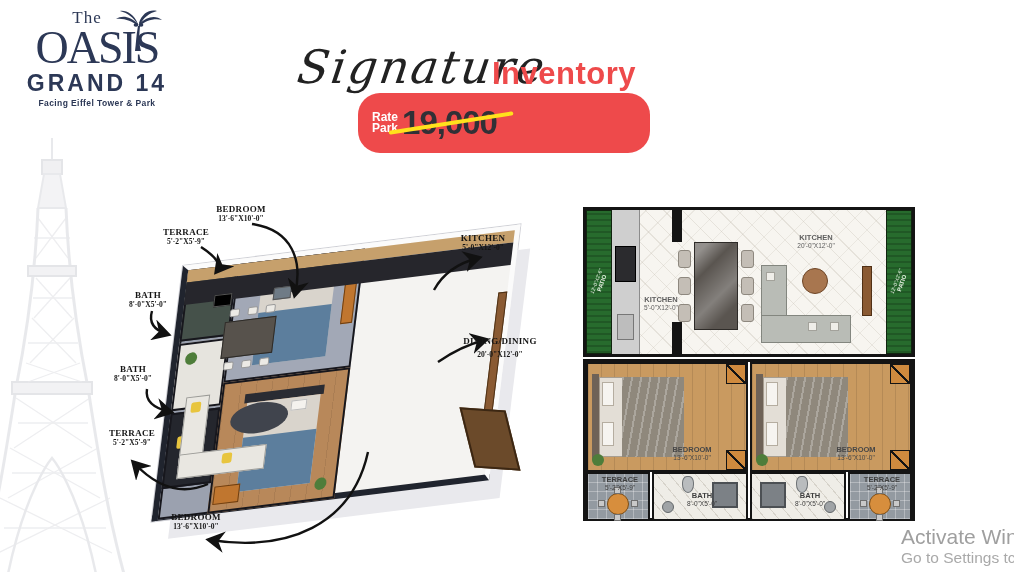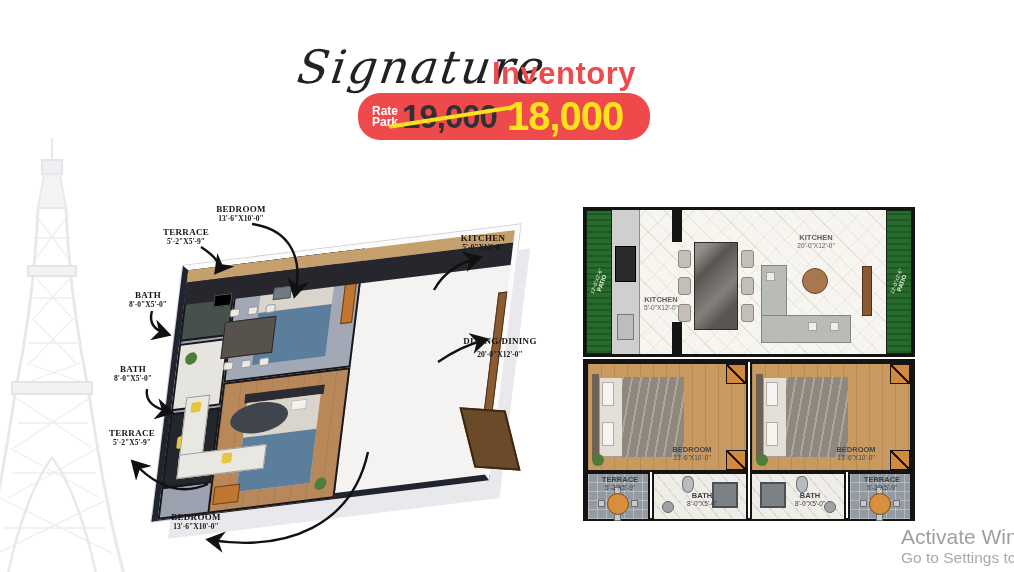--- a/index.html
+++ b/index.html
@@ -13,21 +13,21 @@
   .logo .oasis { font-family:"Liberation Serif", serif; font-size:46px; line-height:40px; letter-spacing:-2px; font-weight:400; }
   .logo .palm { position:absolute; right:8px; top:2px; }
   .logo .grand { font-size:23px; font-weight:700; letter-spacing:3px; margin-top:2px; }
   .logo .tagline { font-size:8.5px; font-weight:700; letter-spacing:.4px; margin-top:1px; }
 
   
   .script { position:absolute; left:298px; top:40px; font-family:"DejaVu Serif", serif; font-style:italic; font-size:46px; color:#222; letter-spacing:2px; transform:skewX(-8deg); }
   .accent { position:absolute; left:492px; top:56px; font-size:31px; font-weight:800; color:#ee4a4b; letter-spacing:.5px; }
 
   
-  .badge { position:absolute; left:358px; top:93px; width:292px; height:47px; background:#ee4a4b; border-radius:22px; display:flex; align-items:center; padding:0 14px; }
+  .badge { position:absolute; left:358px; top:93px; width:292px; height:60px; background:#ee4a4b; border-radius:22px; display:flex; align-items:center; padding:0 14px; }
   .rate-label { color:#fff; font-weight:800; font-size:12px; line-height:11px; text-align:left; }
   .old-price { position:relative; color:#313036; font-weight:800; font-size:33px; margin-left:4px; letter-spacing:-1px; }
   .old-price .slash { position:absolute; left:-14px; top:17px; width:126px; height:4px; background:#ffe11c; transform:rotate(-9deg); border-radius:2px; }
   .new-price { color:#ffe11c; font-weight:800; font-size:40px; margin-left:10px; letter-spacing:-1px; }
 
   
   .eiffel { position:absolute; left:-14px; top:138px; opacity:.55; }
 
   
   .plabel { position:absolute; text-align:center; font-family:"Liberation Serif", serif; color:#151515; z-index:6; }
@@ -116,34 +116,50 @@
   
   .wm { position:absolute; left:901px; top:525px; width:200px; color:#9f9f9f; z-index:8; }
   .wm .l1 { font-size:21px; font-weight:400; white-space:nowrap; }
   .wm .l2 { font-size:15.5px; color:#a9a9a9; white-space:nowrap; }
 </style>
 </head>
 <body>
 
 <div id="stage">
 
+  <div class="logo">
+    <div class="the">The</div>
+    <div class="oasis">OASIS</div>
+    <svg class="palm" width="52" height="42" viewBox="0 0 52 42">
+      <g fill="#2c3856">
+        <path d="M26 16 C24 26 24 34 23 41 L29 41 C27 34 27 26 28 16 Z"></path>
+        <path d="M26 14 C18 6 10 5 4 9 C12 8 20 11 26 16 Z"></path>
+        <path d="M26 14 C22 4 14 0 8 1 C16 3 22 8 26 15 Z"></path>
+        <path d="M27 13 C30 3 38 -1 45 1 C37 3 31 8 28 15 Z"></path>
+        <path d="M27 14 C35 6 44 5 50 10 C42 8 33 11 28 16 Z"></path>
+        <ellipse cx="24" cy="15" rx="2.4" ry="1.8"></ellipse>
+        <ellipse cx="29" cy="15" rx="2.4" ry="1.8"></ellipse>
+      </g>
+    </svg>
+    <div class="grand">GRAND 14</div>
+    <div class="tagline">Facing Eiffel Tower &amp; Park</div>
+  </div>
 
   <div class="script">Signature</div>
   <div class="accent">Inventory</div>
 
   <div class="badge">
     <div class="rate-label">
       <span>Rate</span><br>
       <span>Park</span>
     </div>
     <div class="old-price">
       <span>19,000</span>
       <span class="slash"></span>
     </div>
-    <div class="new-price">18,000</div>
   </div>
 
   <svg class="eiffel" width="150" height="436" viewBox="0 0 150 436">
     <g stroke="#d7d8dd" fill="none" stroke-width="2">
       <line x1="66" y1="0" x2="66" y2="22"></line>
       <rect x="56" y="22" width="20" height="14" fill="#e4e5e9" stroke="#cfd0d6"></rect>
       <path d="M58 36 L52 70 L80 70 L74 36 Z" fill="#eaebee"></path>
       <path d="M52 70 C50 120 44 180 30 250 C22 300 12 370 -6 436" stroke-width="3"></path>
       <path d="M80 70 C82 120 88 180 102 250 C110 300 120 370 138 436" stroke-width="3"></path>
       <rect x="42" y="128" width="48" height="10" fill="#e8e9ec" stroke="#cfd0d6"></rect>

